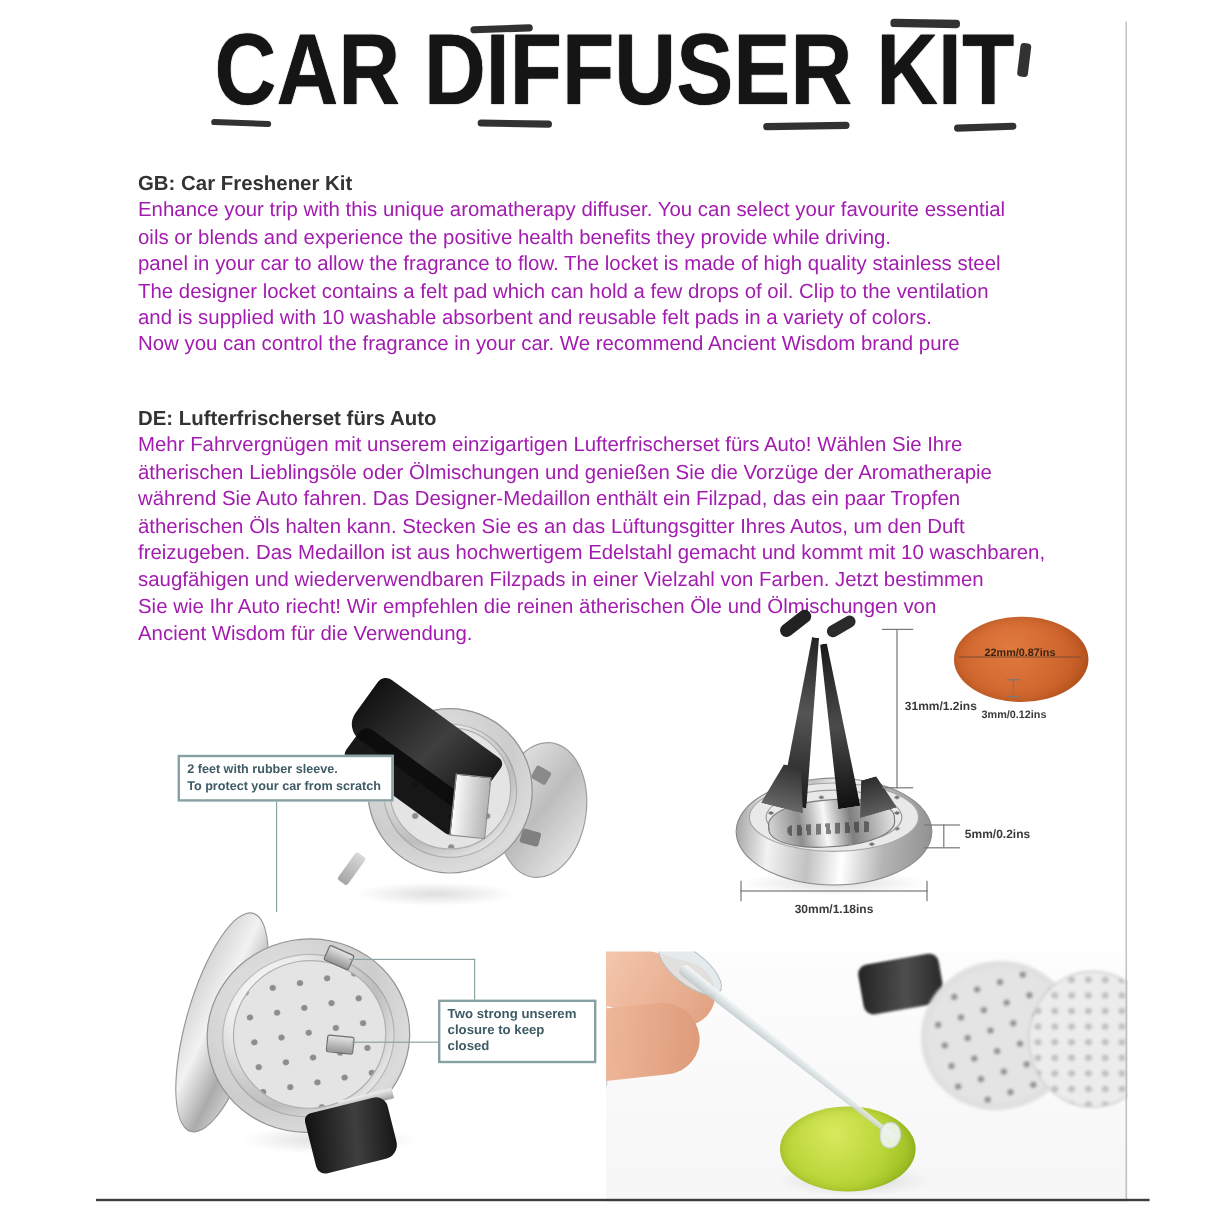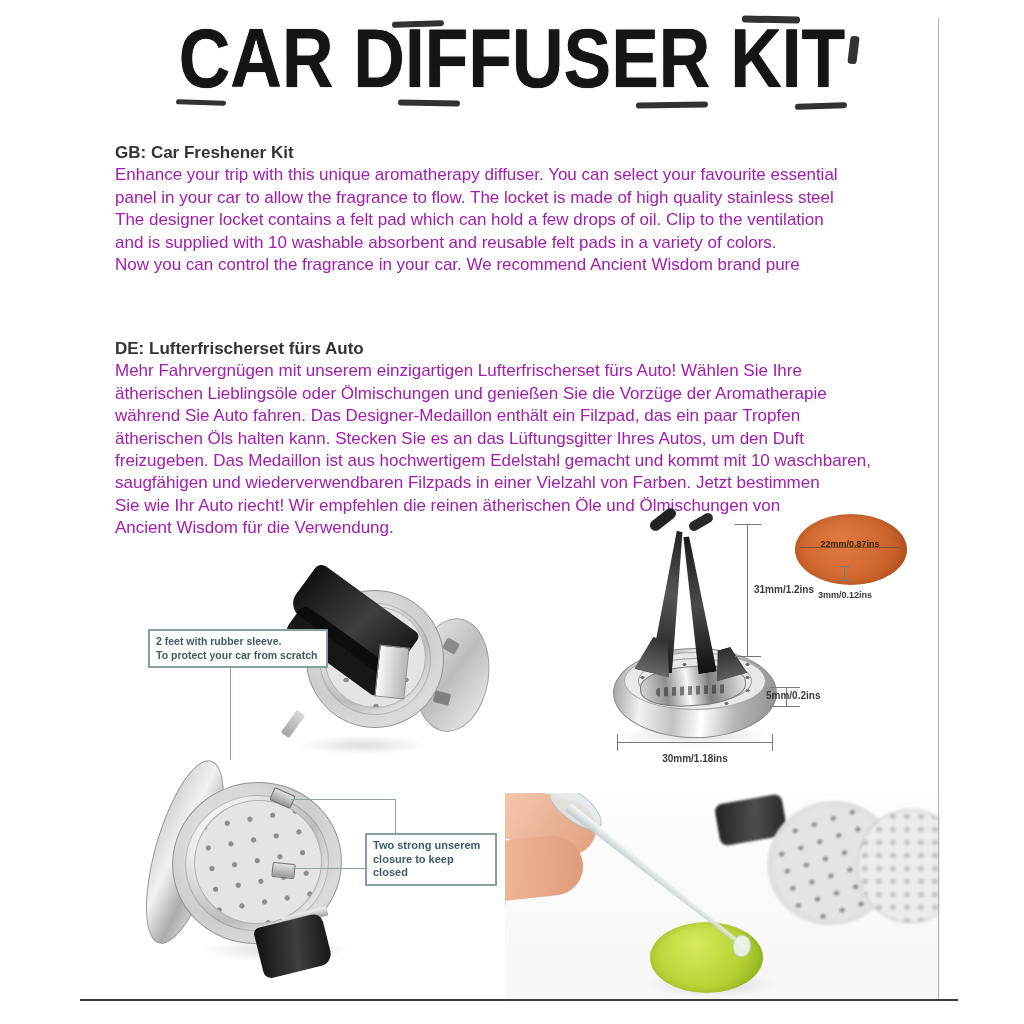--- a/index.html
+++ b/index.html
@@ -43,20 +43,21 @@
   <div class="abs grunge" style="left:742px;top:16px;width:58px;height:7px;transform:rotate(1deg);"></div>
   <div class="abs grunge" style="left:849px;top:36px;width:9px;height:28px;transform:rotate(7deg);"></div>
   <div class="abs grunge" style="left:398px;top:100px;width:62px;height:6px;transform:rotate(1deg);"></div>
   <div class="abs grunge" style="left:636px;top:102px;width:72px;height:6px;transform:rotate(-1deg);"></div>
   <div class="abs grunge" style="left:176px;top:100px;width:50px;height:5px;transform:rotate(2deg);"></div>
   <div class="abs grunge" style="left:795px;top:103px;width:52px;height:6px;transform:rotate(-2deg);"></div>
 
   <div class="abs" style="left:115px;top:142px;width:830px;">
     <div class="sec-head">GB: Car Freshener Kit</div>
     <div class="sec-line">Enhance your trip with this unique aromatherapy diffuser. You can select your favourite essential</div>
+    <div class="sec-line">oils or blends and experience the positive health benefits they provide while driving.</div>
     <div class="sec-line">panel in your car to allow the fragrance to flow. The locket is made of high quality stainless steel</div>
     <div class="sec-line">The designer locket contains a felt pad which can hold a few drops of oil. Clip to the ventilation</div>
     <div class="sec-line">and is supplied with 10 washable absorbent and reusable felt pads in a variety of colors.</div>
     <div class="sec-line">Now you can control the fragrance in your car. We recommend Ancient Wisdom brand pure</div>
   </div>
 
   <div class="abs" style="left:115px;top:338px;width:840px;">
     <div class="sec-head">DE: Lufterfrischerset fürs Auto</div>
     <div class="sec-line">Mehr Fahrvergnügen mit unserem einzigartigen Lufterfrischerset fürs Auto! Wählen Sie Ihre</div>
     <div class="sec-line">ätherischen Lieblingsöle oder Ölmischungen und genießen Sie die Vorzüge der Aromatherapie</div>
@@ -99,21 +100,21 @@
   <div class="abs" style="left:712px;top:648px;width:32px;height:30px;transform:rotate(-16deg);clip-path:polygon(30% 0,70% 0,100% 100%,0 100%);background:linear-gradient(#2d2d2d,#5d5d5d);"></div>
 
   <div class="abs dline" style="left:747px;top:525px;width:1px;height:132px;"></div>
   <div class="abs dline" style="left:735px;top:524px;width:26px;height:1px;"></div>
   <div class="abs dline" style="left:735px;top:656px;width:26px;height:1px;"></div>
   <div class="abs dlabel" style="left:754px;top:584px;">31mm/1.2ins</div>
 
   <div class="abs dline" style="left:770px;top:687px;width:30px;height:1px;"></div>
   <div class="abs dline" style="left:770px;top:706px;width:30px;height:1px;"></div>
   <div class="abs dline" style="left:786px;top:687px;width:1px;height:19px;"></div>
-  <div class="abs dlabel" style="left:766px;top:690px;">5mm/0.2ins</div>
+  <div class="abs dlabel" style="left:804px;top:690px;">5mm/0.2ins</div>
 
   <div class="abs dline" style="left:617px;top:742px;width:156px;height:1px;"></div>
   <div class="abs dline" style="left:617px;top:734px;width:1px;height:17px;"></div>
   <div class="abs dline" style="left:772px;top:734px;width:1px;height:17px;"></div>
   <div class="abs dlabel" style="left:645px;top:753px;width:100px;text-align:center;">30mm/1.18ins</div>
 
   <div class="abs" style="left:795px;top:514px;width:112px;height:71px;border-radius:50%;background:radial-gradient(circle at 42% 38%,#e07a40,#d0662e 55%,#b8541f 90%);box-shadow:inset 0 0 10px rgba(120,50,10,.35);"></div>
   <div class="abs" style="left:799px;top:547px;width:102px;height:1px;background:#8a5232;z-index:5;"></div>
   <div class="abs dlabel-sm" style="left:800px;top:539px;width:100px;text-align:center;">22mm/0.87ins</div>
   <div class="abs dline" style="left:844px;top:566px;width:1px;height:15px;"></div>

